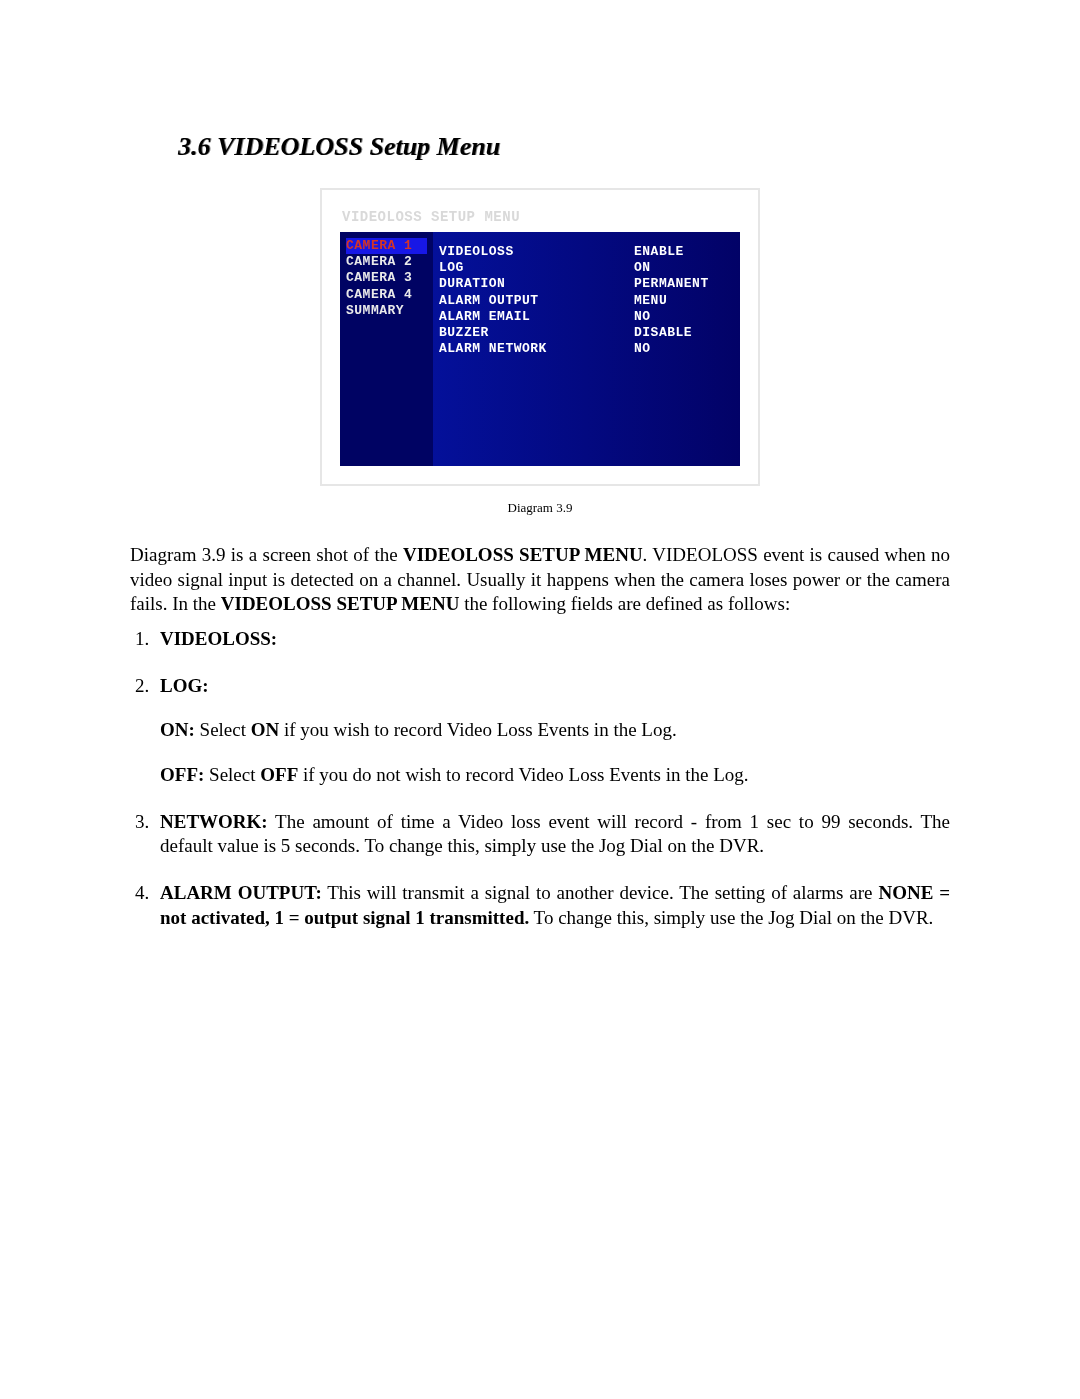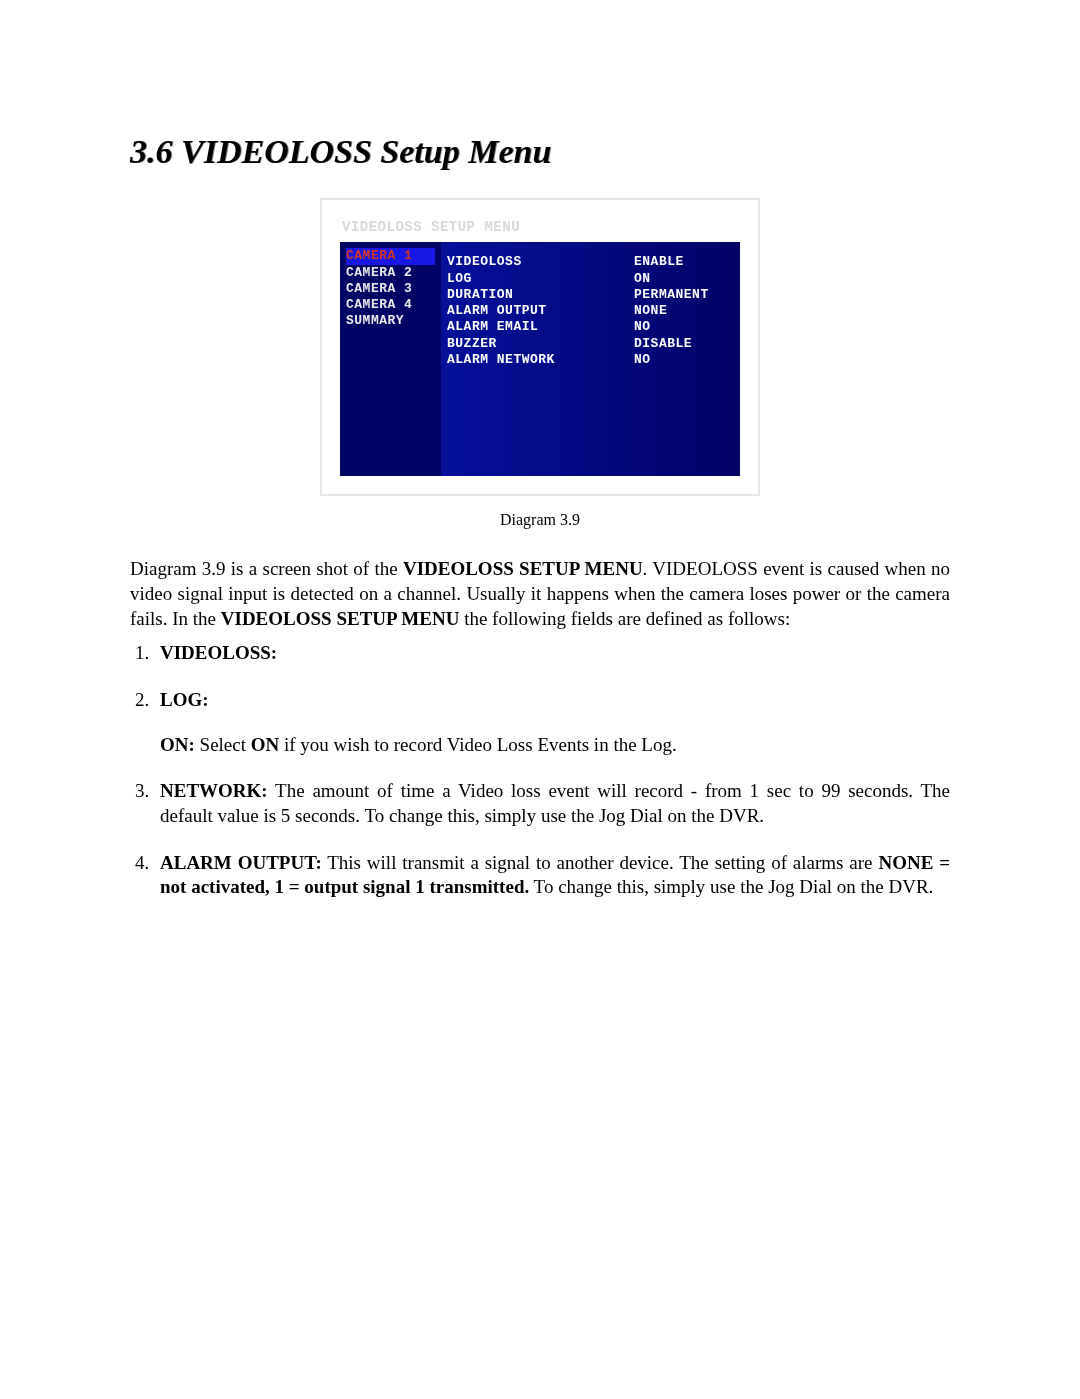--- a/index.html
+++ b/index.html
@@ -12,23 +12,24 @@
       background: #ffffff;
       width: 1080px;
       padding: 130px 130px 60px 130px;
       color: #000;
       font-size: 19px;
       line-height: 1.3;
     }
     .section-heading {
       font-style: italic;
       font-weight: bold;
-      font-size: 34px;
+      font-size: 26px;
       text-shadow: 1px 0 0 #888;
       margin-bottom: 24px;
+      margin-left: 48px;
     }
     .menu-screenshot {
       width: 440px;
       margin: 0 auto 12px auto;
       background: #ffffff;
       border: 2px solid #e6e6e6;
       padding: 18px;
     }
     .menu-inner {
       font-family: 'Courier New', monospace;
@@ -42,21 +43,21 @@
       margin-bottom: 6px;
       font-size: 14px;
       padding-left: 2px;
     }
     .menu-body {
       display: flex;
       background: #03037a;
       min-height: 234px;
     }
     .menu-left {
-      width: 101px;
+      width: 93px;
       background: #000363;
       padding: 6px 6px;
       color: #eaeaea;
     }
     .menu-left .item {
       white-space: nowrap;
       line-height: 1.25;
     }
     .menu-left .item.selected {
       background: #1717e6;
@@ -77,21 +78,21 @@
     }
     .menu-right .row .value {
       width: 100px;
       white-space: nowrap;
     }
     .menu-right .val-text {
       display: inline-block;
     }
     .diagram-caption {
       text-align: center;
-      font-size: 16px;
+      font-size: 13px;
       margin: 14px 0 26px 0;
     }
     .intro-para {
       text-align: justify;
       margin-bottom: 10px;
     }
     ol.main-list {
       list-style: decimal;
       padding-left: 24px;
     }
@@ -137,21 +138,21 @@
         <div class="row">
           <span class="field">LOG</span>
           <span class="value"><span class="val-text hi">ON</span></span>
         </div>
         <div class="row">
           <span class="field">DURATION</span>
           <span class="value"><span class="val-text">PERMANENT</span></span>
         </div>
         <div class="row">
           <span class="field">ALARM OUTPUT</span>
-          <span class="value"><span class="val-text">NONE</span></span>
+          <span class="value"><span class="val-text">MENU</span></span>
         </div>
         <div class="row">
           <span class="field">ALARM EMAIL</span>
           <span class="value"><span class="val-text hi">NO</span></span>
         </div>
         <div class="row">
           <span class="field">BUZZER</span>
           <span class="value"><span class="val-text">DISABLE</span></span>
         </div>
         <div class="row">
@@ -170,20 +171,21 @@
 </p>
 
 <ol class="main-list">
   <li>
     <span class="term">VIDEOLOSS:</span>
   </li>
   <li>
     <span class="term">LOG:</span>
     <div class="sub">
       <p><span class="bold">ON:</span><span> Select </span><span class="bold">ON</span><span> if you wish to record Video Loss Events in the Log.</span></p>
+      <p><span class="bold">OFF:</span><span> Select </span><span class="bold">OFF</span><span> if you do not wish to record Video Loss Events in the Log.</span></p>
     </div>
   </li>
   <li>
     <span class="term">NETWORK:</span><span> The amount of time a Video loss event will record - from 1 sec to 99 seconds. The default value is 5 seconds. To change this, simply use the Jog Dial on the DVR.</span>
   </li>
   <li>
     <span class="term">ALARM OUTPUT:</span><span> This will transmit a signal to another device. The setting of alarms are </span><span class="bold">NONE = not activated, 1 = output signal 1 transmitted.</span><span> To change this, simply use the Jog Dial on the DVR.</span>
   </li>
 </ol>
 

